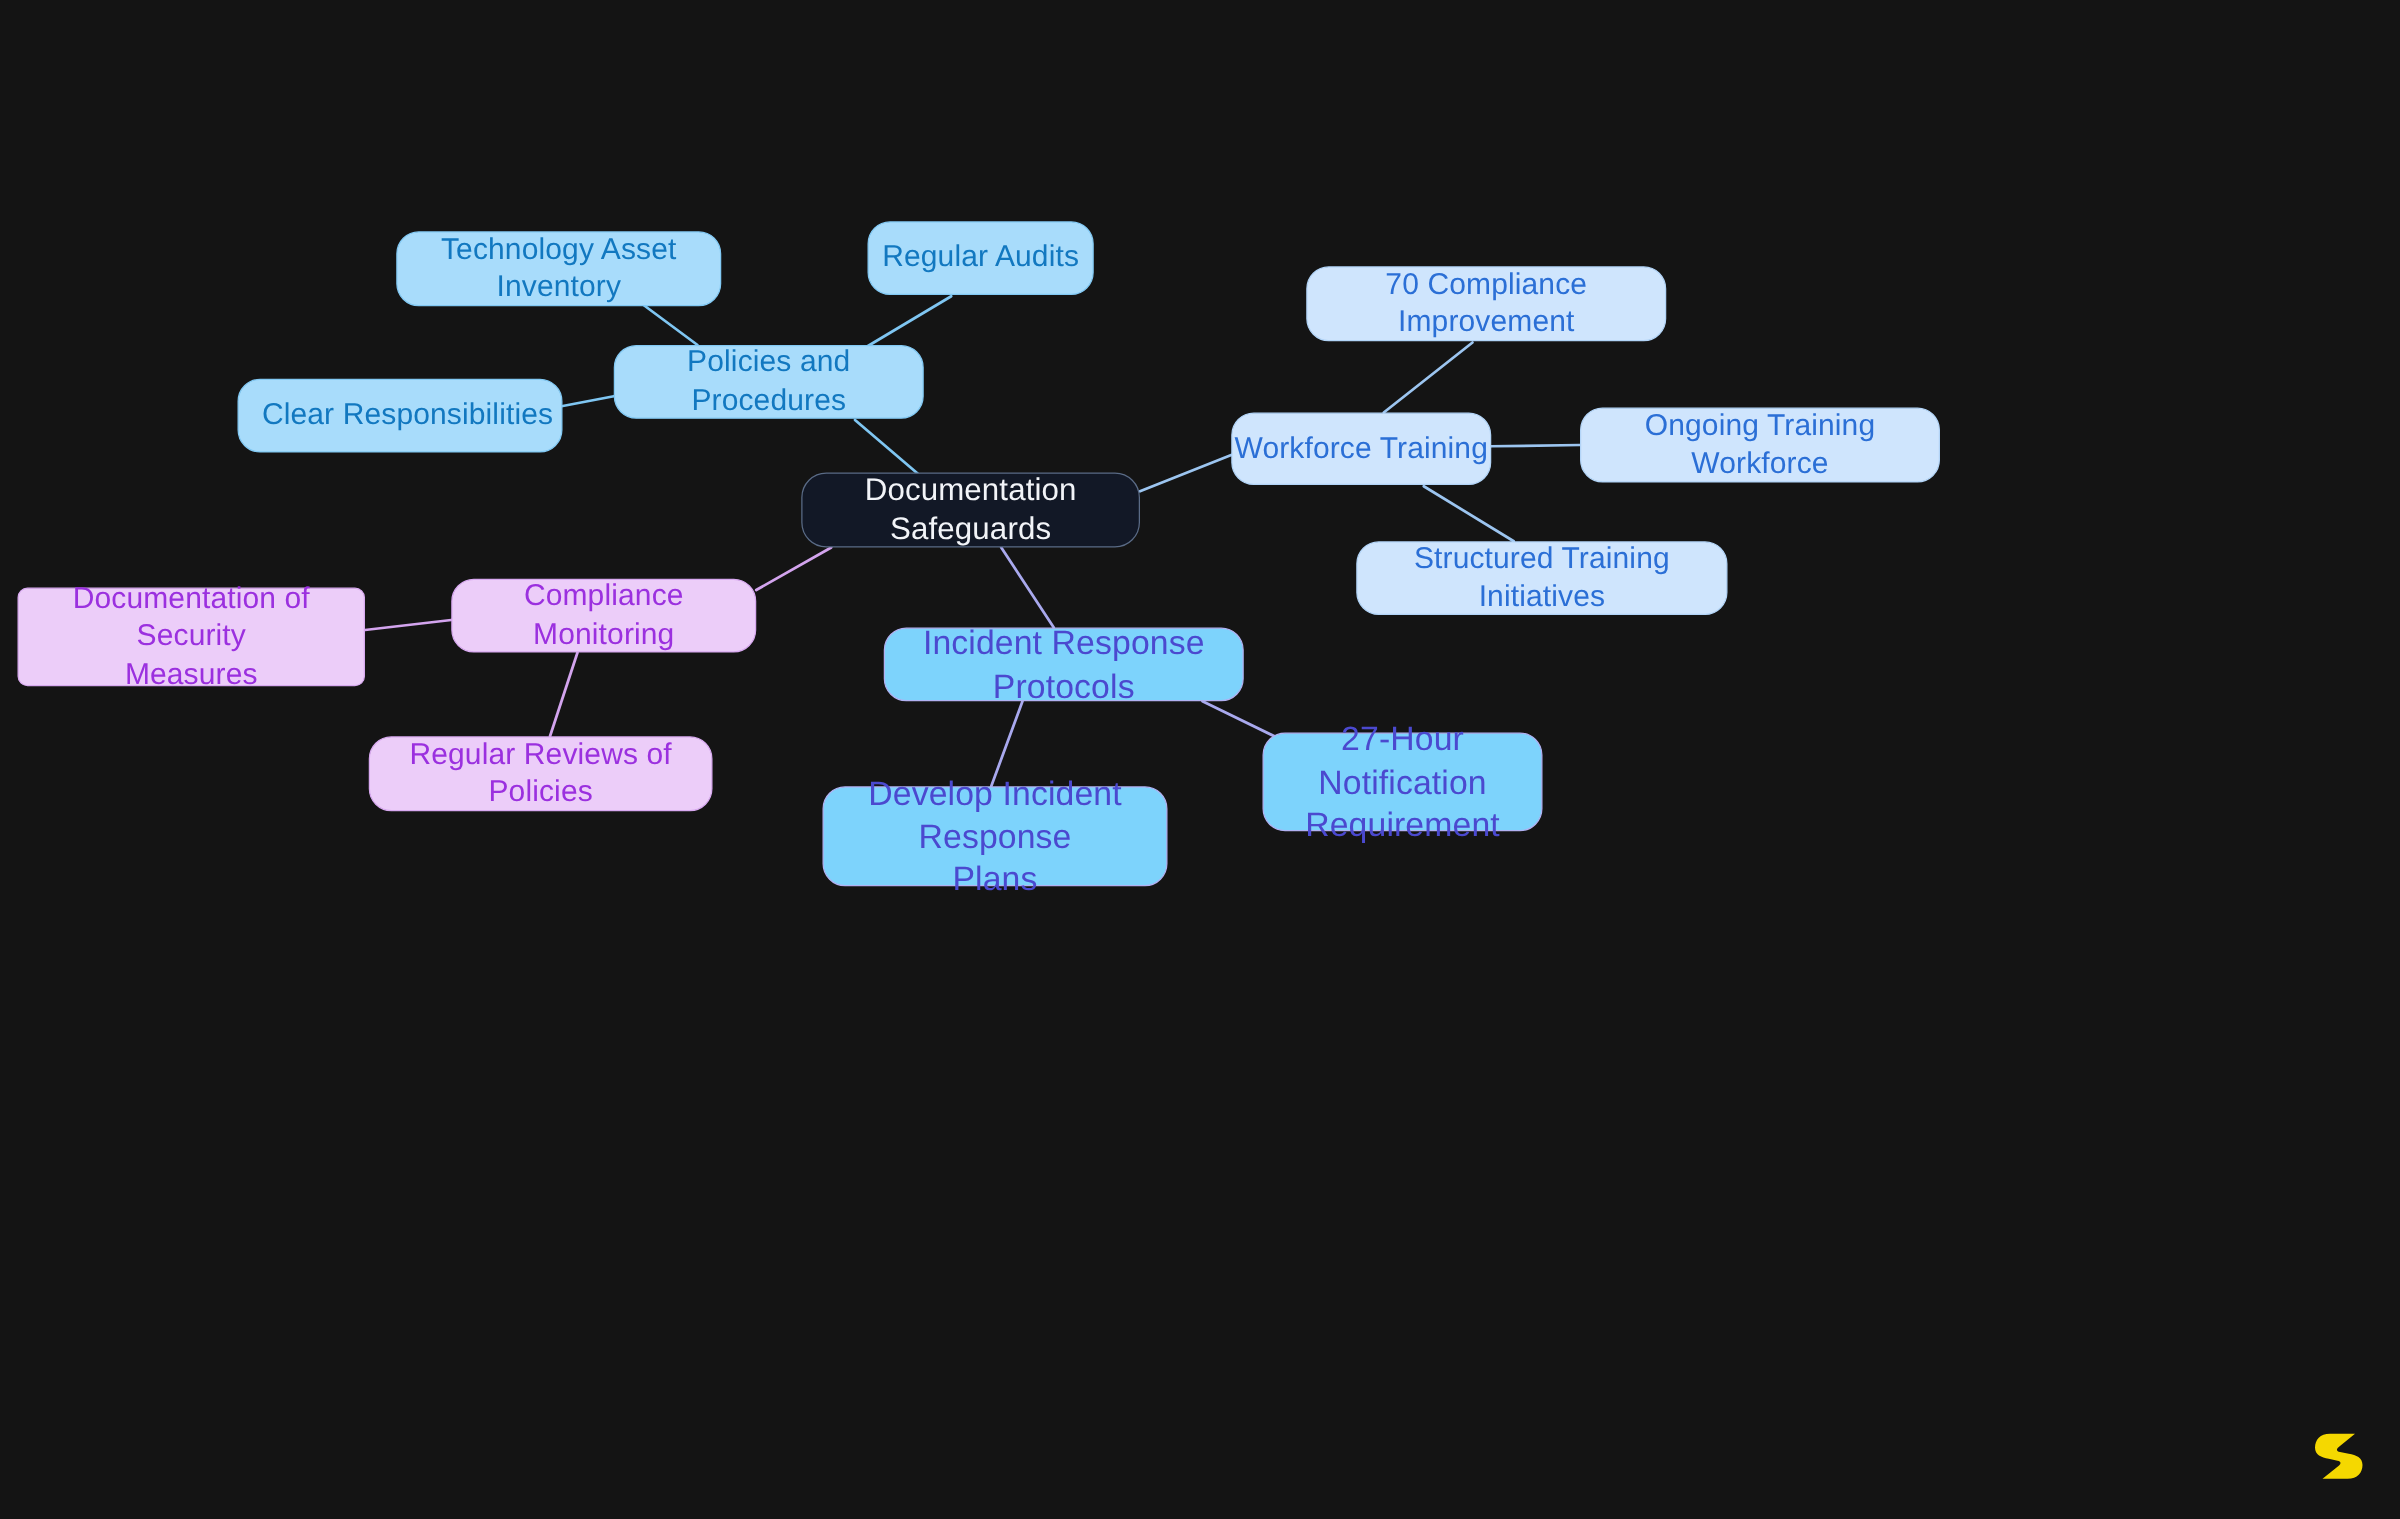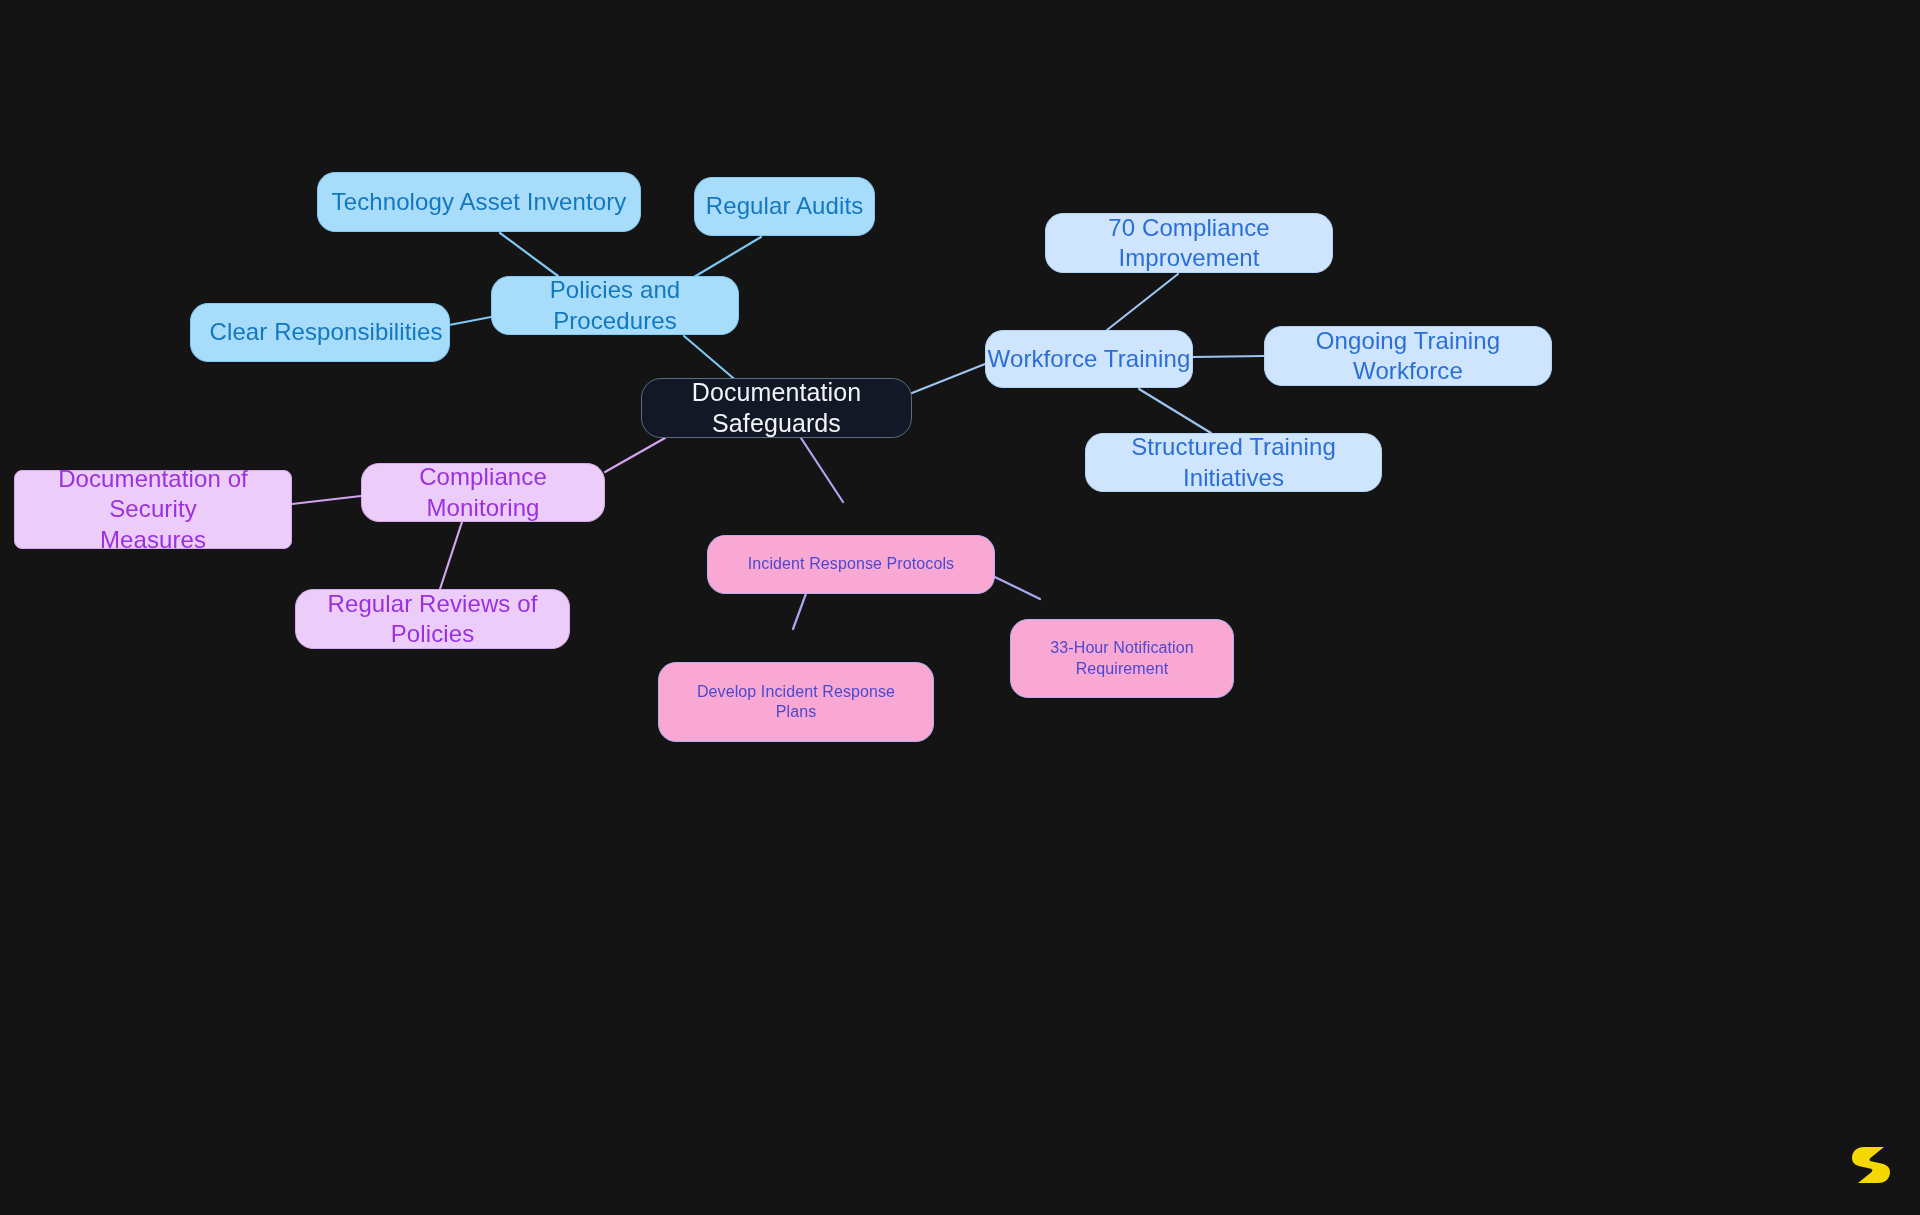--- a/index.html
+++ b/index.html
@@ -54,25 +54,24 @@
     color: #2b6fd6;
     font-size: 24px;
   }
   .node-pink {
     background: #eccdf9;
     border: 1px solid #d8a9f0;
     color: #9b30df;
     font-size: 24px;
   }
   .node-purple {
-    background: #f9a8d4;
+    background: #7dd3fc;
     border: 1px solid #b1b1f2;
     color: #4b49cf;
-    font-size: 16px;
-    margin-top: 33px;
+    font-size: 27px;
   }
   #logo {
     position: absolute;
     right: 28px;
     bottom: 28px;
     width: 42px;
     height: 44px;
   }
 </style>
 </head>
@@ -93,33 +92,33 @@
       <line x1="361" y1="496" x2="292" y2="504" stroke="#d3a4ee" stroke-width="2.2" stroke-linecap="round"></line>
       <line x1="462" y1="522" x2="440" y2="589" stroke="#d3a4ee" stroke-width="2.2" stroke-linecap="round"></line>
       <line x1="801" y1="438" x2="843" y2="502" stroke="#a9a9ee" stroke-width="2.2" stroke-linecap="round"></line>
       <line x1="962" y1="561" x2="1040" y2="599" stroke="#a9a9ee" stroke-width="2.2" stroke-linecap="round"></line>
       <line x1="818" y1="561" x2="793" y2="629" stroke="#a9a9ee" stroke-width="2.2" stroke-linecap="round"></line>
     </svg>
 
   <div id="nodes">
       <div class="node node-root" style="left: 641px; top: 378px; width: 271px; height: 60px; border-radius: 20px;">Documentation Safeguards</div>
       <div class="node node-blue-dark" style="left: 491px; top: 276px; width: 248px; height: 59px; border-radius: 18px;">Policies and Procedures</div>
-      <div class="node node-blue-dark" style="left: 317px; top: 172px; width: 324px; height: 60px; border-radius: 18px;">Technology Asset Inventory</div>
+      <div class="node node-blue-dark" style="left: 317px; top: 185px; width: 260px; height: 60px; border-radius: 18px;">Technology Asset Inventory</div>
       <div class="node node-blue-dark" style="left: 694px; top: 177px; width: 181px; height: 59px; border-radius: 18px;">Regular Audits</div>
       <div class="node node-blue-dark" style="left: 190px; top: 303px; width: 260px; height: 59px; border-radius: 18px; padding-left: 12px;">Clear Responsibilities</div>
       <div class="node node-blue-light" style="left: 985px; top: 330px; width: 208px; height: 58px; border-radius: 18px;">Workforce Training</div>
       <div class="node node-blue-light" style="left: 1045px; top: 213px; width: 288px; height: 60px; border-radius: 18px;">70 Compliance Improvement</div>
       <div class="node node-blue-light" style="left: 1264px; top: 326px; width: 288px; height: 60px; border-radius: 18px;">Ongoing Training Workforce</div>
       <div class="node node-blue-light" style="left: 1085px; top: 433px; width: 297px; height: 59px; border-radius: 18px;">Structured Training Initiatives</div>
       <div class="node node-pink" style="left: 361px; top: 463px; width: 244px; height: 59px; border-radius: 18px;">Compliance Monitoring</div>
       <div class="node node-pink" style="left: 14px; top: 470px; width: 278px; height: 79px; border-radius: 8px;">Documentation of Security
 Measures</div>
       <div class="node node-pink" style="left: 295px; top: 589px; width: 275px; height: 60px; border-radius: 18px;">Regular Reviews of Policies</div>
       <div class="node node-purple" style="left: 707px; top: 502px; width: 288px; height: 59px; border-radius: 18px;">Incident Response Protocols</div>
-      <div class="node node-purple" style="left: 1010px; top: 586px; width: 224px; height: 79px; border-radius: 18px;">33-Hour Notification
+      <div class="node node-purple" style="left: 1010px; top: 586px; width: 224px; height: 79px; border-radius: 18px;">27-Hour Notification
 Requirement</div>
       <div class="node node-purple" style="left: 658px; top: 629px; width: 276px; height: 80px; border-radius: 18px;">Develop Incident Response
 Plans</div>
     </div>
 
   <svg id="logo" viewBox="0 0 42 44" xmlns="http://www.w3.org/2000/svg">
     <path d="M34 4 L14 4 C6 4 2 9 2 15 C2 21 7 23 13 24 L20 25.5
              C23 26 23 28 21 29.5 L8 40 L28 40 C36 40 40 35 40 29
              C40 23 35 21 29 20 L22 18.5 C19 18 19 16 21 14.5 Z" fill="#f5d800"></path>
   </svg>

